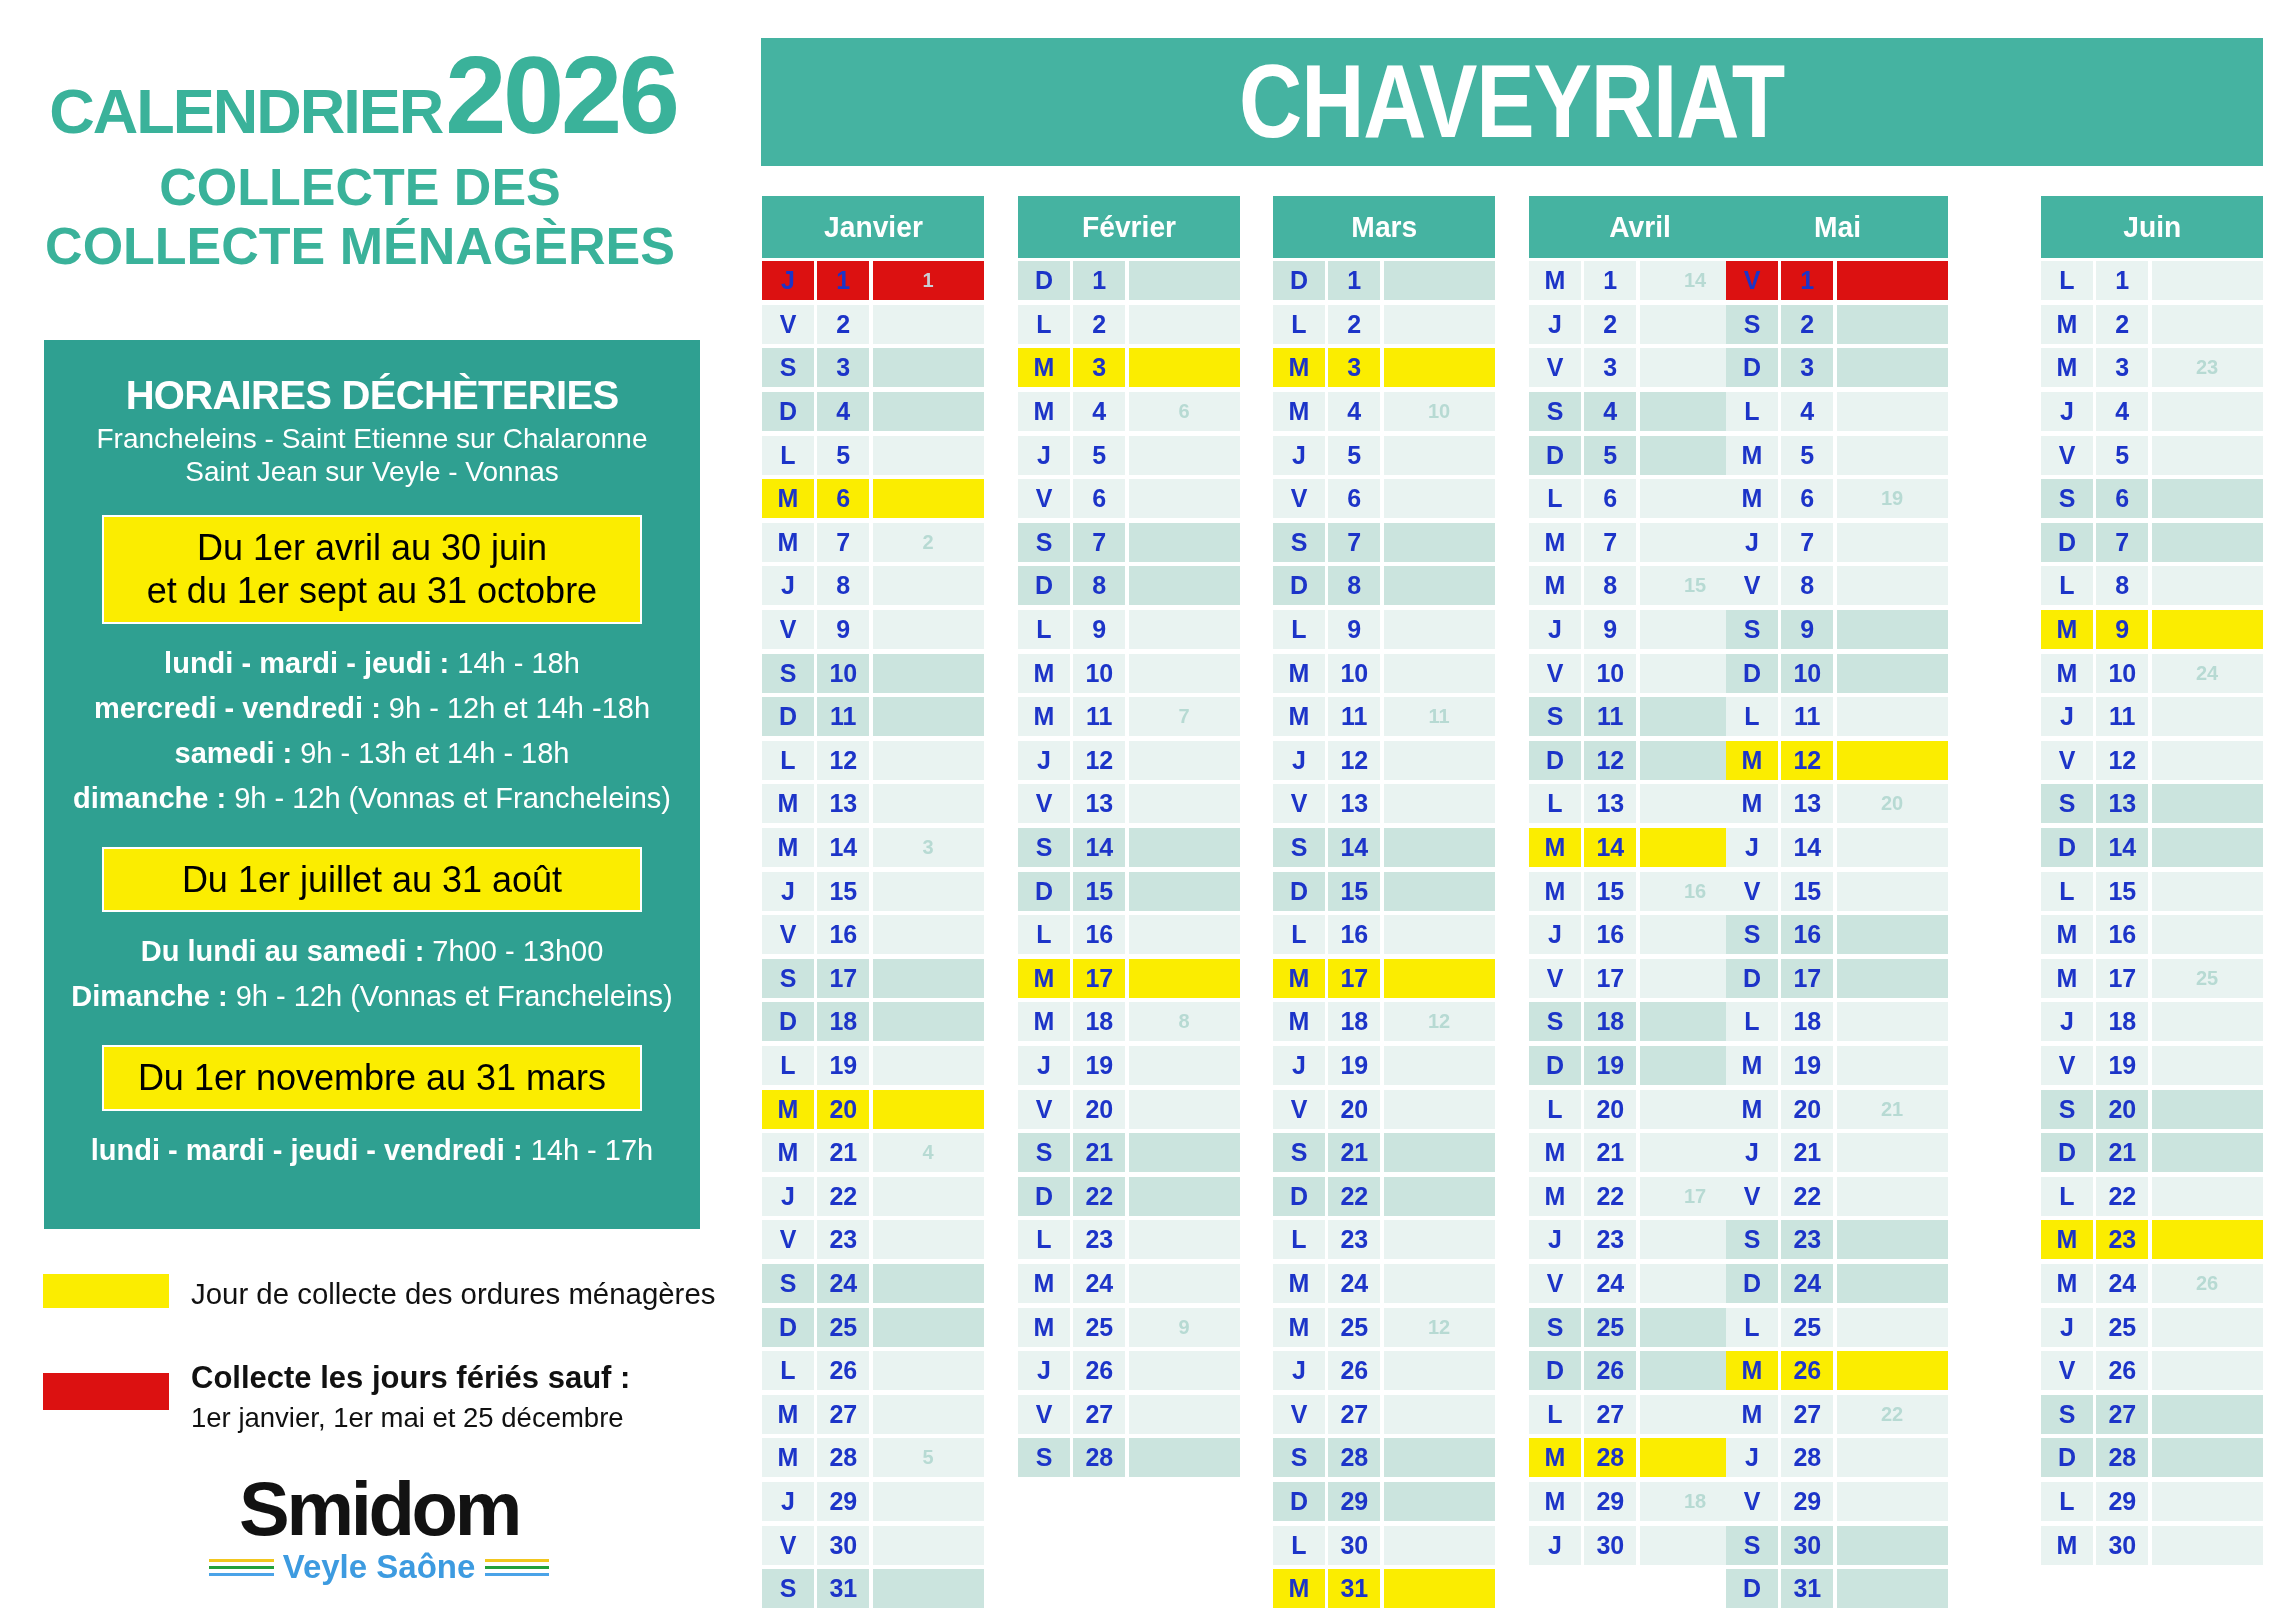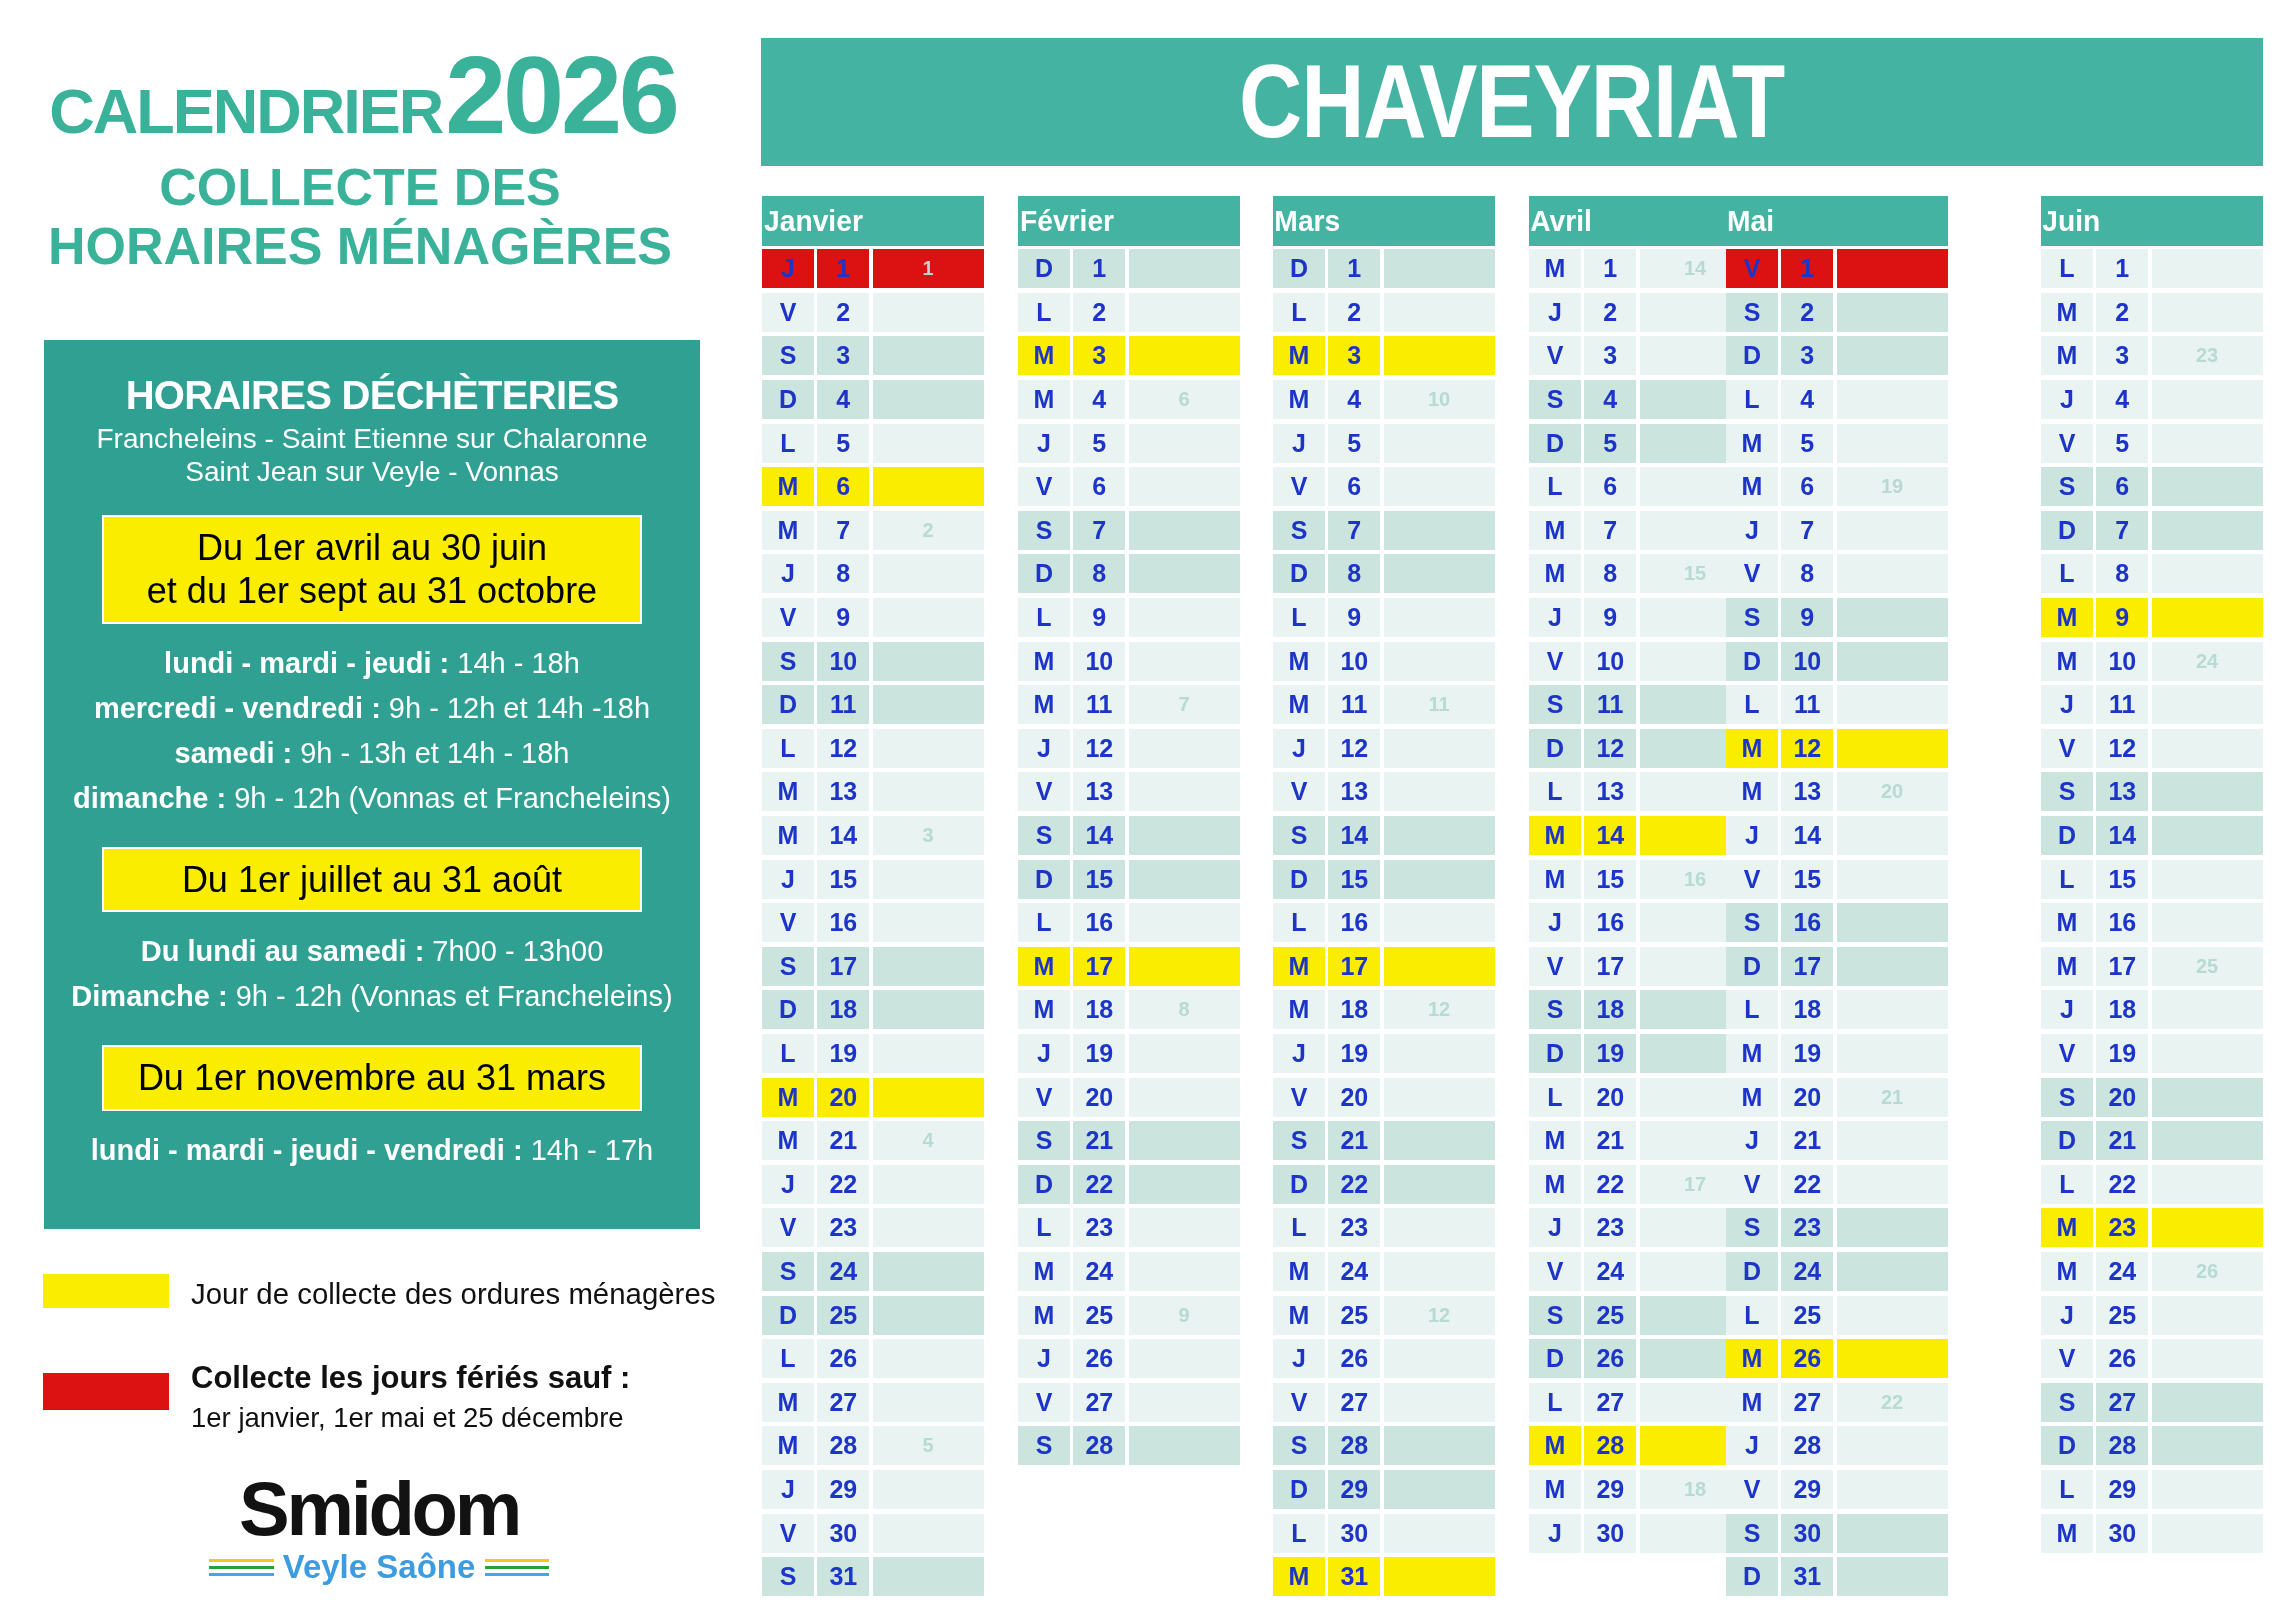--- a/index.html
+++ b/index.html
@@ -53,21 +53,21 @@
   .logo-tag{color:#3d9be0;font-size:33px;font-weight:bold;white-space:nowrap}
 
   
   .banner{position:absolute;left:761px;top:38px;width:1502px;height:128px;
           background:var(--teal);display:flex;align-items:center;justify-content:center}
   .banner span{color:#fff;font-weight:bold;font-size:103px;letter-spacing:-1.3px;
                transform:scaleX(.85);white-space:nowrap}
 
   
   .mcol{position:absolute;top:196px;width:222px}
-  .mhead{height:50px;background:var(--teal);display:flex;align-items:center;justify-content:flex-start}
+  .mhead{height:62px;background:var(--teal);display:flex;align-items:center;justify-content:center}
   .mhead span{color:#fff;font-weight:bold;font-size:29.4px;transform:scaleX(.96);white-space:nowrap}
   .mrows{margin-top:3.3px}
   .mrow{display:flex;height:39px;margin-top:4.6px}
   .mrow:first-child{margin-top:0}
   .cell{display:flex;align-items:center;justify-content:center}
   .c-letter{width:52px}
   .c-num{width:52px;margin-left:3.3px}
   .c-week{width:111px;margin-left:3.3px}
   .c-letter,.c-num{font-size:25px;font-weight:bold;color:var(--blue)}
   .c-week{font-size:20px;font-weight:bold;color:var(--wk)}
@@ -81,21 +81,21 @@
 <body>
 
 <div class="page">
 
   <div class="title">
     <span class="word">CALENDRIER</span>
     <span class="year">2026</span>
   </div>
   <div class="subtitle">
     <div>COLLECTE DES</div>
-    <div>HORAIRES MÉNAGÈRES</div>
+    <div>COLLECTE MÉNAGÈRES</div>
   </div>
 
   <div class="infobox">
     <div class="ib-head">HORAIRES DÉCHÈTERIES</div>
     <div class="ib-sites">
       <div>Francheleins - Saint Etienne sur Chalaronne</div>
       <div>Saint Jean sur Veyle - Vonnas</div>
     </div>
     <div id="periods">
         <div class="period-title">

